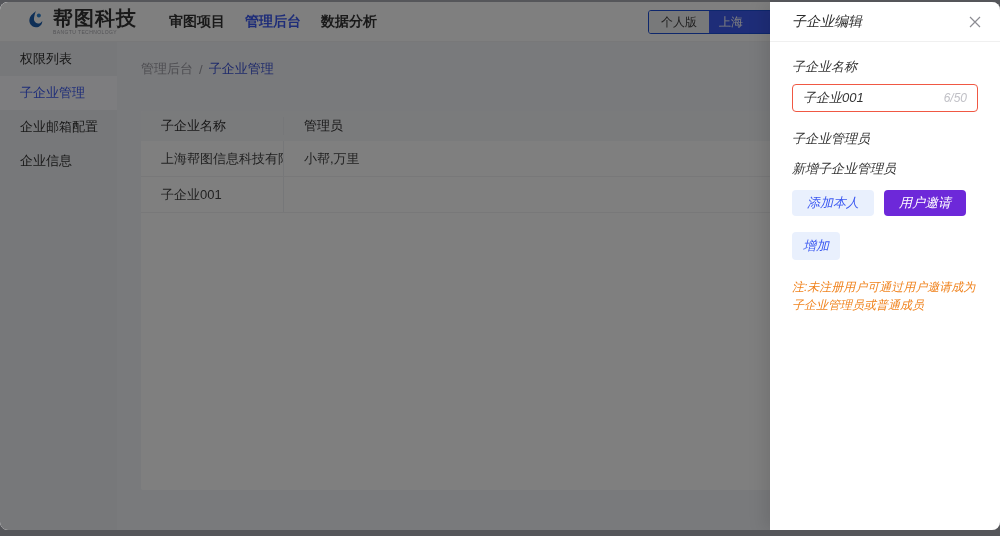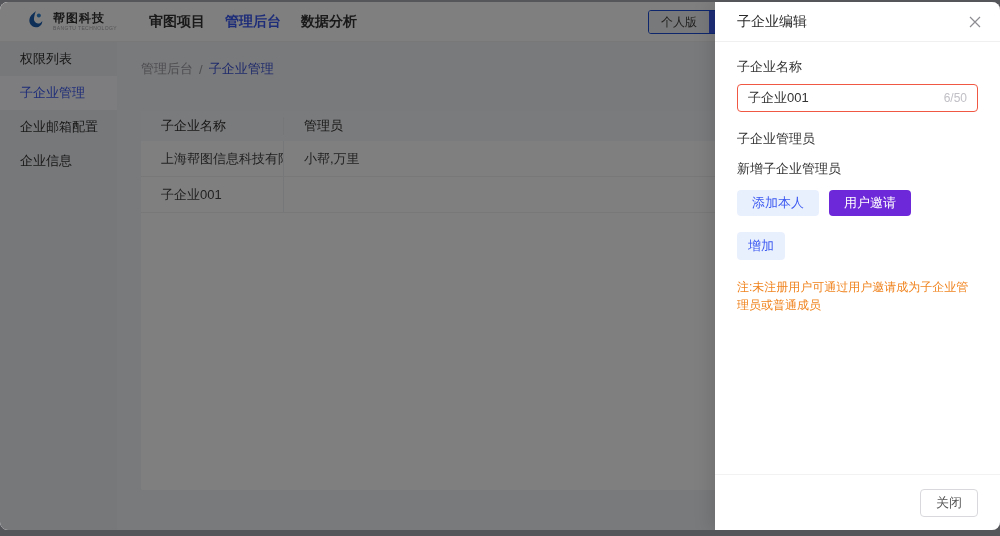--- a/index.html
+++ b/index.html
@@ -10,21 +10,21 @@
     font-family:"Liberation Sans","DejaVu Sans",sans-serif;
   }
   .window { position:absolute; top:2px; left:0; right:0; bottom:6px;
     background:#f3f4f8; border-radius:8px; overflow:hidden; }
 
   
   .topbar { position:absolute; top:0; left:0; right:0; height:40px; background:#fff;
     border-bottom:1px solid #f0f0f2; display:flex; align-items:center; z-index:1; }
   .brand { display:flex; align-items:center; gap:7px; margin-left:24px; }
   .brand-text { display:flex; flex-direction:column; line-height:1; }
-  .brand-name { font-size:12px; font-weight:bold; color:#333; letter-spacing:1px; }
+  .brand-name { font-size:20px; font-weight:bold; color:#333; letter-spacing:1px; }
   .brand-sub { font-size:5px; color:#a8a8ae; margin-top:2px; letter-spacing:.4px; }
   .nav { display:flex; margin-left:32px; gap:20px; }
   .nav-item { font-size:14px; font-weight:600; color:#333; cursor:pointer; white-space:nowrap; }
   .nav-item.active { color:#3d5af1; }
   .seg { position:absolute; left:648px; top:8px; height:24px; display:flex;
     border:1px solid #1d4ed8; border-radius:3px; overflow:hidden; font-size:12px; }
   .seg-personal { background:#f1f2f4; color:#444; display:flex; align-items:center; padding:0 12px; }
   .seg-enterprise { background:#3d5af1; color:#fff; display:flex; align-items:center;
     padding:0 10px; width:64px; white-space:nowrap; overflow:hidden; }
 
@@ -46,22 +46,22 @@
   .c1 { width:143px; padding-left:20px; border-right:1px solid #eceef2;
     display:flex; align-items:center; white-space:nowrap; overflow:hidden; }
   .c2 { flex:1; padding-left:20px; display:flex; align-items:center; }
   .thead .c1 { border-right:1px solid #eceef2; }
 
   
   .mask { position:absolute; top:0; left:0; right:0; bottom:0;
     background:rgba(0,0,0,0.5); z-index:5; }
 
   
-  .drawer { position:absolute; top:0; right:0; bottom:0; width:285px; background:#fff;
-    z-index:10; box-shadow:-6px 0 16px rgba(0,0,0,.10); display:flex; flex-direction:column; }
+  .drawer { position:absolute; top:0; right:0; bottom:0; width:230px; background:#fff;
+    z-index:10; box-shadow:-6px 0 16px rgba(0,0,0,.10); display:flex; flex-direction:column;font-style:italic; }
   .drawer-header { height:40px; min-height:40px; display:flex; align-items:center;
     justify-content:space-between; padding:0 14px 0 22px; border-bottom:1px solid #f0f0f0; }
   .drawer-title { font-size:14px; font-weight:500; color:#2b2b2b; }
   .close-btn { width:22px; height:22px; display:flex; align-items:center; justify-content:center;
     cursor:pointer; color:#8c8c92; }
   .drawer-body { flex:1; padding:0 22px; overflow:hidden; }
   .field-label { font-size:13px; color:#333; margin-top:16px; }
   .name-input { margin-top:8px; height:28px; border:1px solid #f05843; border-radius:4px;
     display:flex; align-items:center; justify-content:space-between; padding:0 10px; cursor:text; }
   .name-value { font-size:13px; color:#333; }
@@ -164,18 +164,15 @@
       <div class="field-label mt12">新增子企业管理员</div>
       <div class="btn-row">
         <div class="btn btn-light">添加本人</div>
         <div class="btn btn-primary">用户邀请</div>
       </div>
       <div class="select-row">
         <div class="add-btn">增加</div>
       </div>
       <div class="note">注:未注册用户可通过用户邀请成为子企业管理员或普通成员</div>
     </div>
-    <div class="drawer-footer">
-      <div class="footer-btn">关闭</div>
-    </div>
   </div>
 
 </div>
 
 </body></html>

